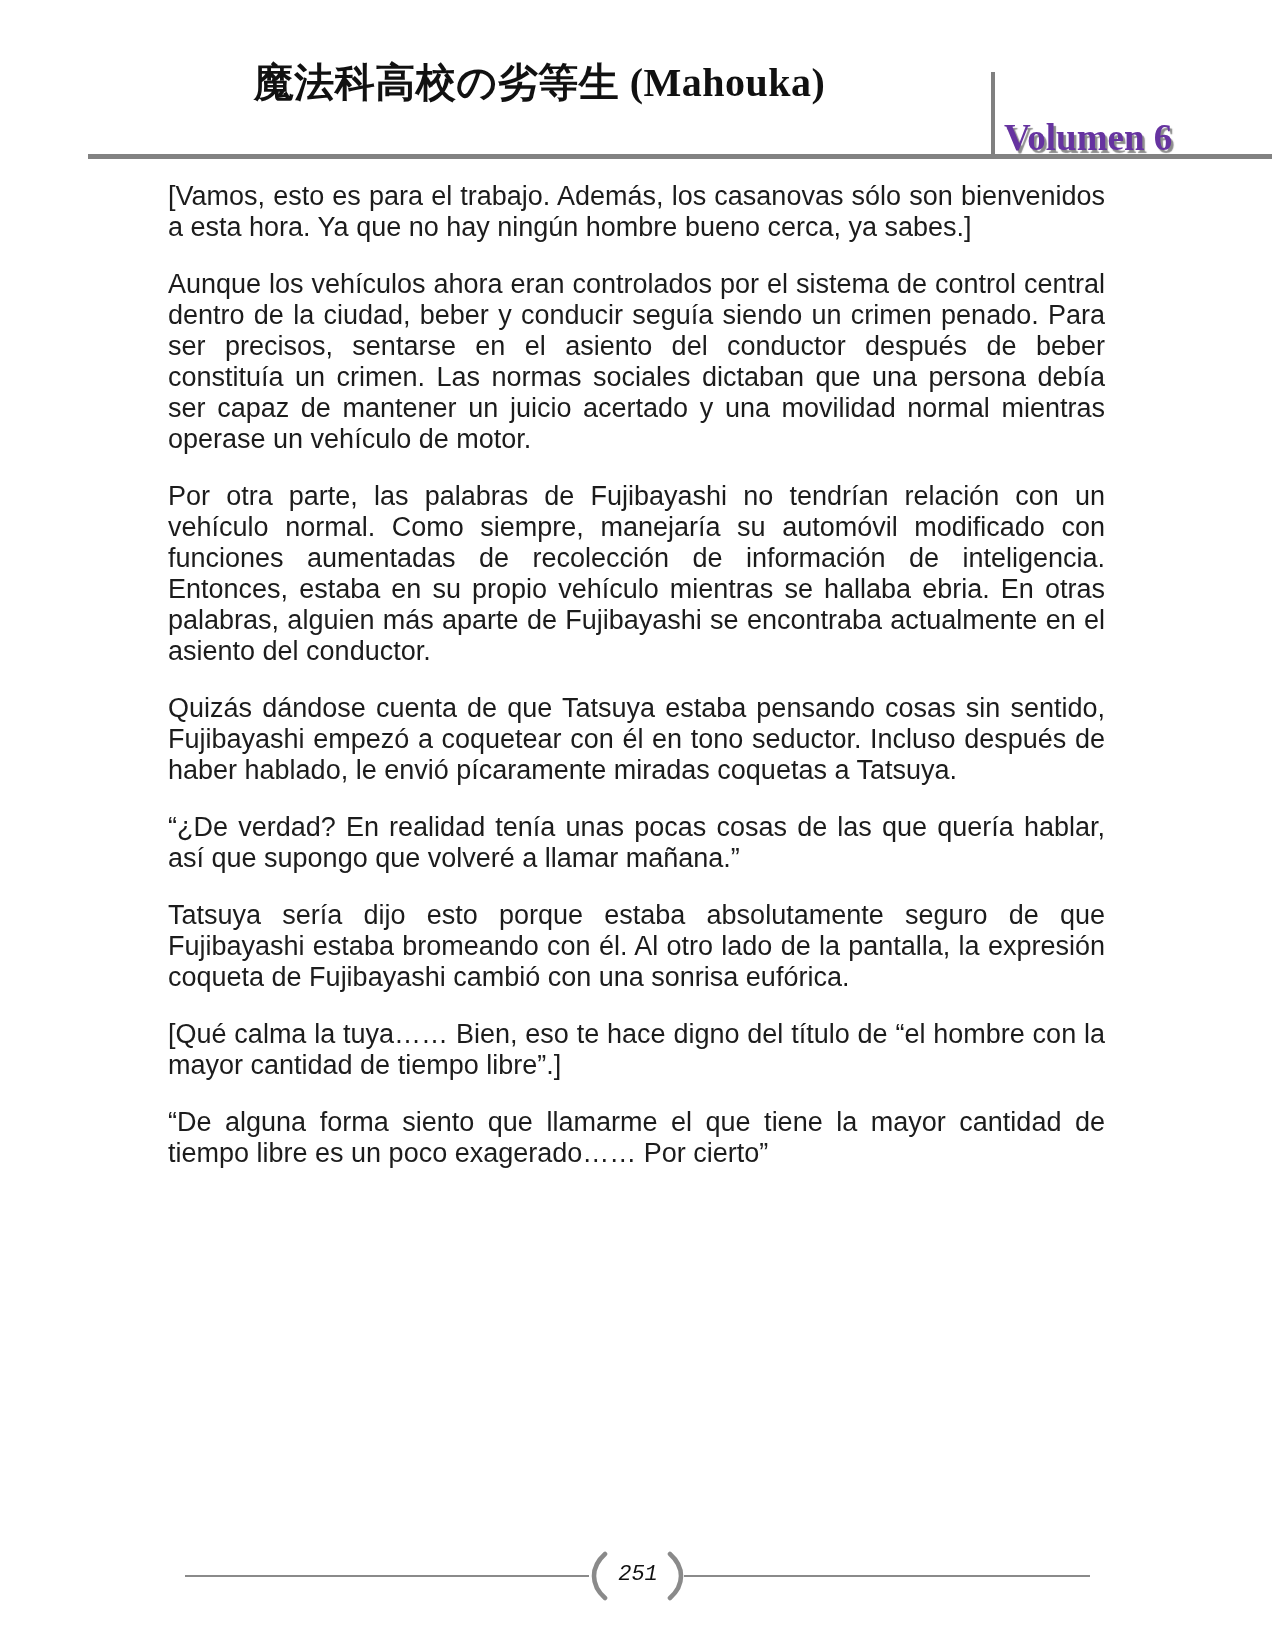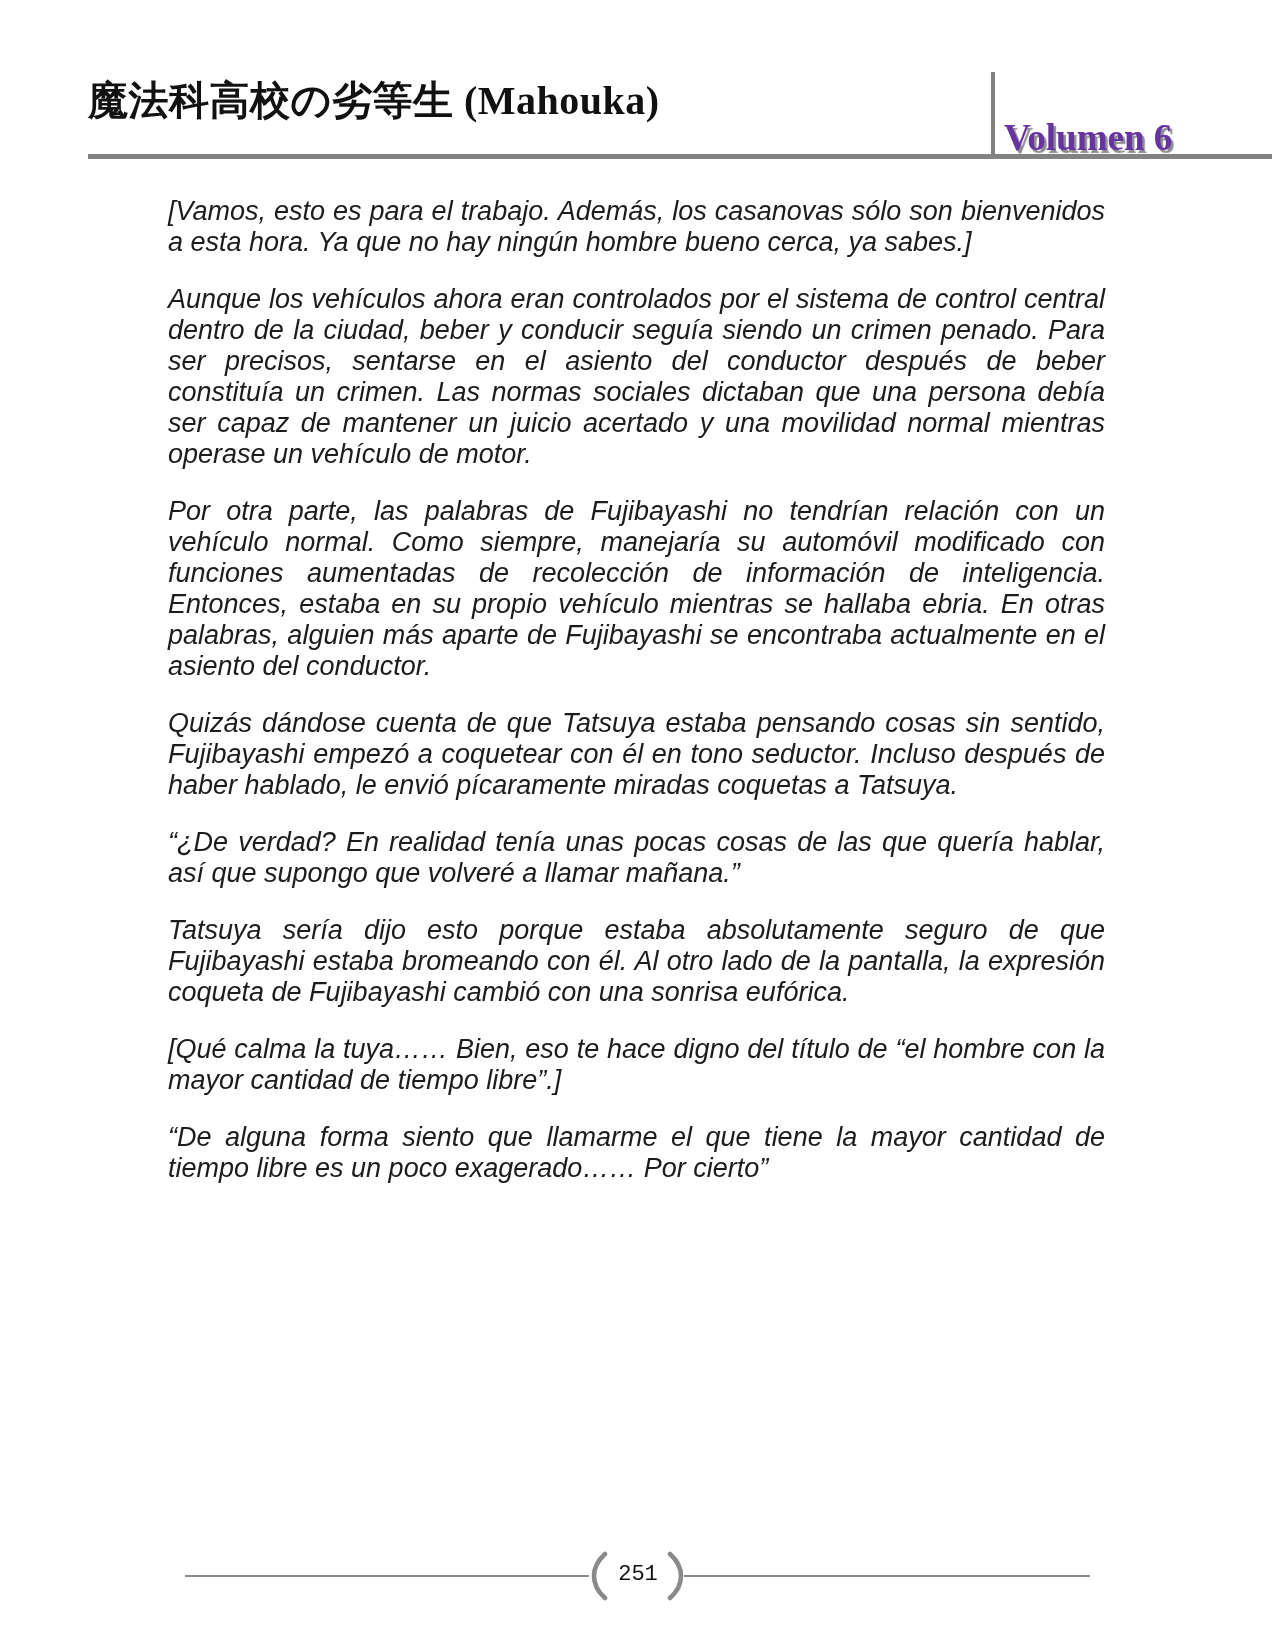--- a/index.html
+++ b/index.html
@@ -9,23 +9,23 @@
     height: 1650px;
     background: #ffffff;
     overflow: hidden;
     font-family: "Liberation Sans", sans-serif;
   }
 
   
   .header-title {
     position: absolute;
     left: 88px;
-    top: 75px;
+    top: 57px;
     width: 903px;
-    text-align: left;
+    text-align: center;
     font-family: "Liberation Serif", "DejaVu Serif", serif;
     font-weight: bold;
     font-size: 40px;
     line-height: 52px;
     color: #111111;
     letter-spacing: 0.5px;
     white-space: nowrap;
   }
   .header-vbar {
     position: absolute;
@@ -54,23 +54,22 @@
     top: 154px;
     width: 1184px;
     height: 5px;
     background: #828282;
   }
 
   
   .body-text {
     position: absolute;
     left: 168px;
-    top: 196px;
+    top: 181px;
     width: 937px;
-    font-style: italic;
   }
   .body-text p {
     margin: 0 0 26px 0;
     font-size: 27px;
     line-height: 31px;
     color: #1c1c1c;
     text-align: justify;
     text-justify: inter-word;
     hyphens: none;
   }
@@ -95,20 +94,21 @@
   .footer-pagenum {
     position: absolute;
     left: 606px;
     top: 1562px;
     width: 64px;
     text-align: center;
     font-family: "Liberation Mono", monospace;
     font-size: 22px;
     line-height: 26px;
     color: #111111;
+    font-style: italic;
   }
 </style>
 </head>
 <body>
 
 <div class="page">
 
   <div class="header-title">魔法科高校の劣等生 (Mahouka)</div>
   <div class="header-vbar"></div>
   <div class="header-volume">Volumen 6</div>

